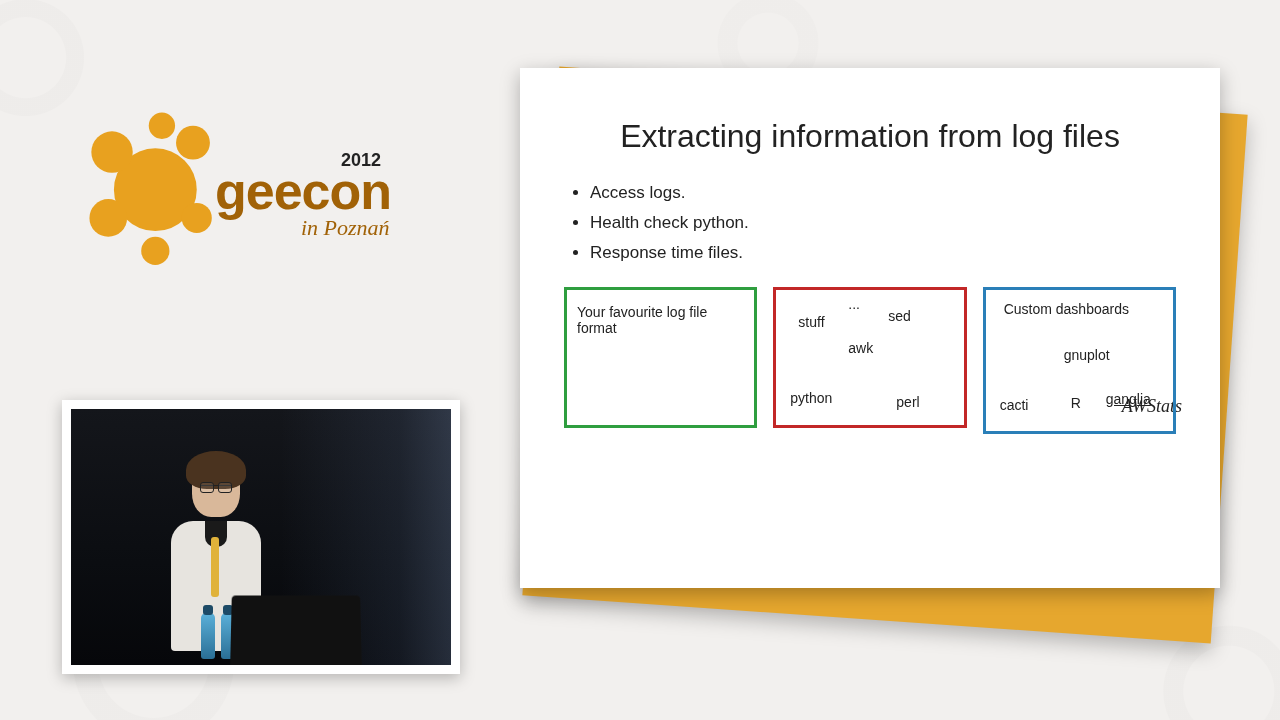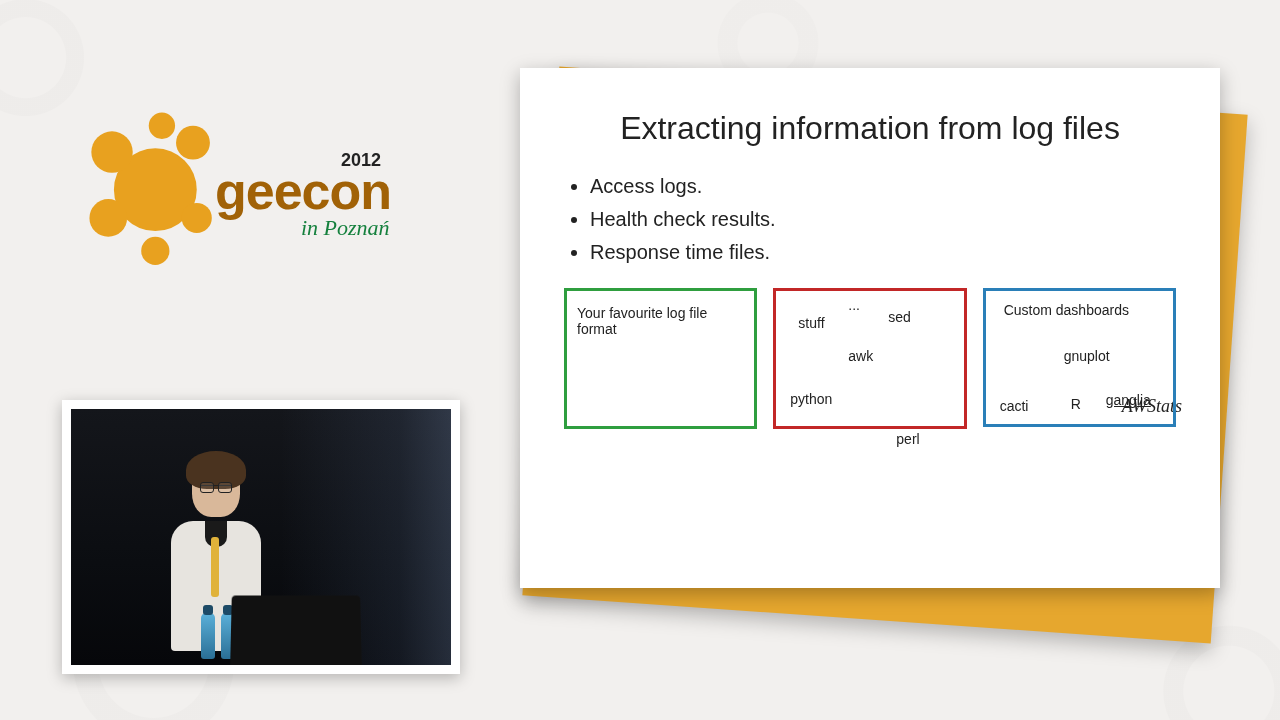--- a/index.html
+++ b/index.html
@@ -54,21 +54,21 @@
   }
   .logo-name {
     font-size: 52px;
     font-weight: bold;
     color: #a16207;
     letter-spacing: -1px;
     line-height: 1;
   }
   .logo-sub {
     font-size: 22px;
-    color: #15803d;
+    color: #a16207;
     font-style: italic;
     font-weight: 500;
     margin-top: -2px;
     margin-left: 86px;
     font-family: Georgia, 'Times New Roman', serif;
   }
 
   
   .video-frame {
     position: absolute;
@@ -165,25 +165,25 @@
     background: #fff;
     border: 8px solid #fff;
     box-shadow: 0 6px 18px rgba(0,0,0,0.28);
     padding: 28px 36px 20px 36px;
     box-sizing: border-box;
   }
   .slide-title {
     font-size: 32px;
     color: #222;
     text-align: center;
-    margin: 6px 0 28px;
+    margin: 14px 0 28px;
     font-weight: normal;
   }
   .slide-list {
-    font-size: 20px;
+    font-size: 17px;
     color: #222;
     margin: 0 0 24px 26px;
     padding: 0;
     list-style: disc;
   }
   .slide-list li { margin-bottom: 10px; }
 
   .boxes {
     display: flex;
     gap: 16px;
@@ -193,21 +193,21 @@
   .dbox {
     border: 3px solid;
     height: 135px;
     flex: 1 1 0;
     position: relative;
     font-size: 14px;
     color: #222;
   }
   .dbox.green { border-color: #2f9e3f; }
   .dbox.red   { border-color: #c22727; }
-  .dbox.blue  { border-color: #2a7fb8; border-top-width:0; padding-top:1px;}
+  .dbox.blue  { border-color: #2a7fb8; border-top-width:0; padding-top:9px;}
   .dbox.blue:before{
     content:""; position:absolute; top:0; left:0; right:0; height:3px;
     background:#2a7fb8;
   }
   .dbox span { position: absolute; }
 
   .awstats {
     position: absolute;
     right: 30px;
     top: 320px;
@@ -261,37 +261,37 @@
       </div>
     <div class="laptop"></div>
   </div>
 </div>
 
 <div class="slide-underlay"></div>
 <div class="slide">
   <h1 class="slide-title">Extracting information from log files</h1>
   <ul class="slide-list">
     <li>Access logs.</li>
-    <li>Health check results.</li>
+    <li>Health check python.</li>
     <li>Response time files.</li>
   </ul>
 
   <div class="awstats">AWStats</div>
 
   <div class="boxes">
     <div class="dbox green">
       <span style="left:10px;top:14px;width:150px;">Your favourite log file format</span>
     </div>
     <div class="dbox red">
       <span style="left:72px;top:6px;">...</span>
       <span style="left:22px;top:24px;">stuff</span>
       <span style="left:112px;top:18px;">sed</span>
-      <span style="left:72px;top:57px;">awk</span>
+      <span style="left:72px;top:50px;">awk</span>
       <span style="left:14px;top:100px;">python</span>
-      <span style="left:120px;top:104px;margin-top:36px;">perl</span>
+      <span style="left:120px;top:104px;">perl</span>
     </div>
     <div class="dbox blue">
       <span style="left:18px;top:14px;">Custom dashboards</span>
       <span style="left:78px;top:60px;">gnuplot</span>
       <span style="left:14px;top:110px;">cacti</span>
       <span style="left:85px;top:108px;">R</span>
       <span style="left:120px;top:104px;text-decoration:underline;">ganglia</span>
     </div>
   </div>
 </div>

